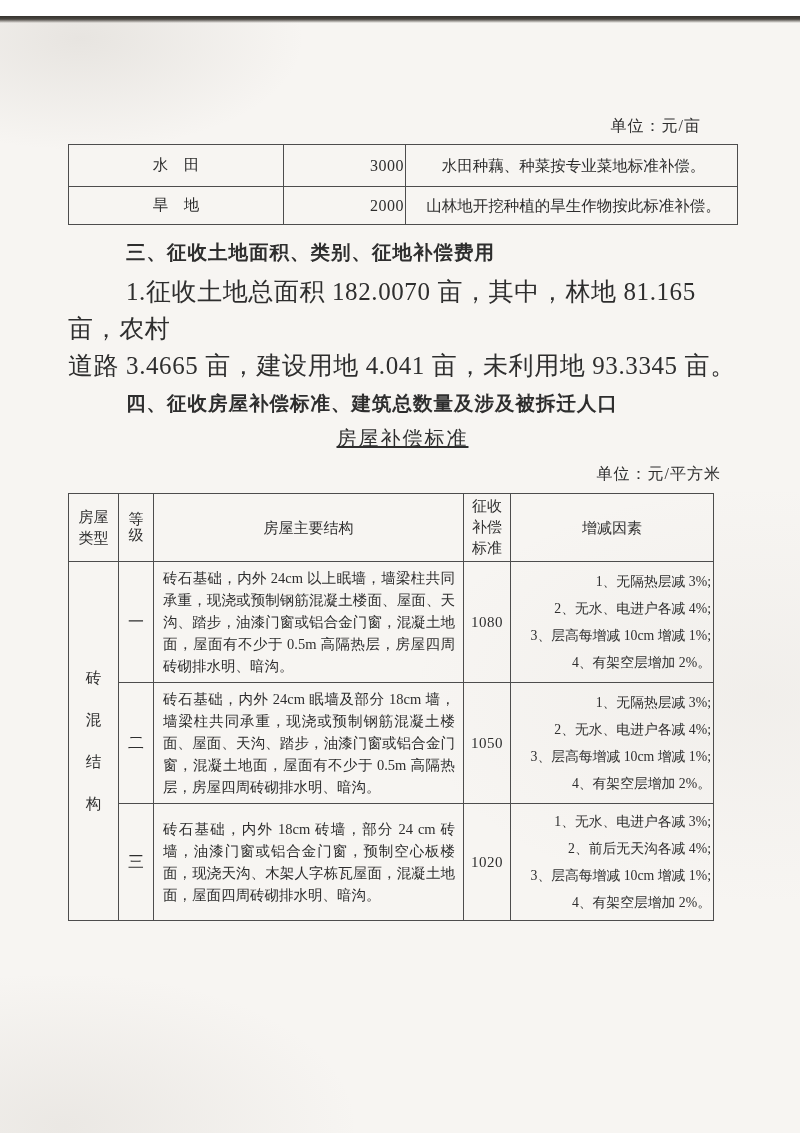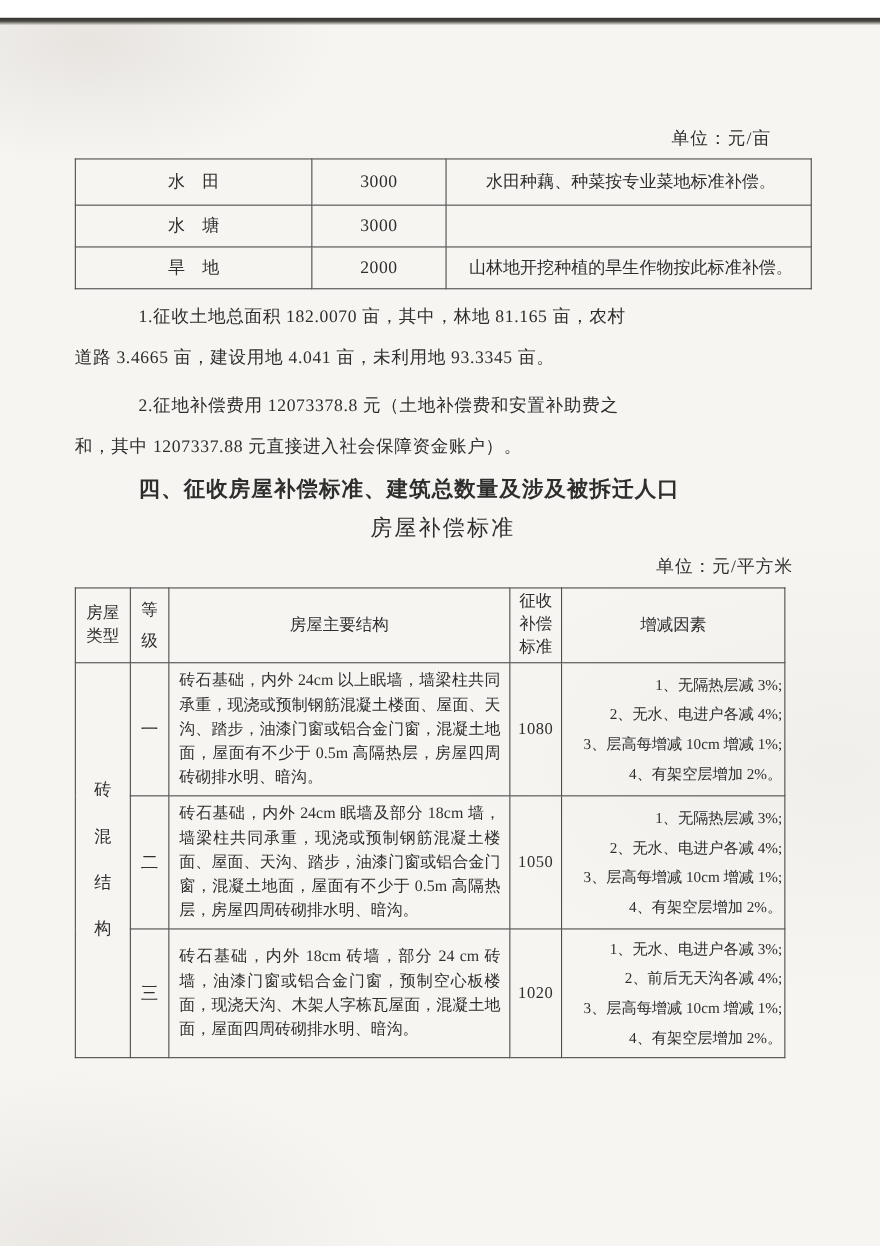--- a/index.html
+++ b/index.html
@@ -27,47 +27,47 @@
   .unit-label.u1 { padding-right: 36px; margin-bottom: 7px; }
   .unit-label.u2 { padding-right: 16px; margin-bottom: 8px; margin-top: 12px; }
 
   table { border-collapse: collapse; table-layout: fixed; }
   td, th { border: 1px solid #4d4d4d; font-weight: normal; vertical-align: middle; }
 
   
   .t1 { width: 669px; font-size: 15.5px; }
   .t1 th { text-align: center; line-height: 20px; padding: 2px 10px; }
   .t1 .c-cat   { text-align: center; }
-  .t1 .c-std   { text-align: center; font-size: 16px; letter-spacing: 0.5px; }
+  .t1 .c-std   { text-align: right; font-size: 16px; letter-spacing: 0.5px; }
   .t1 .c-rem   { text-align: center; padding: 3px 8px 3px 12px; line-height: 21px; }
   .t1 tr.hd { height: 50px; }
   .t1 tr.r1 { height: 42px; }
   .t1 tr.r2 { height: 38px; }
   .t1 tr.r3 { height: 38px; }
   .t1 tr.r4 { height: 52px; }
 
   
   .sec-heading {
     font-size: 19.5px; font-weight: bold; letter-spacing: 1px;
     padding-left: 58px; margin-top: 14px;
   }
   .para {
-    font-size: 16px; line-height: 37px; letter-spacing: 0.6px;
+    font-size: 25px; line-height: 37px; letter-spacing: 0.6px;
     text-indent: 58px; white-space: pre-line; margin-top: 7px;
   }
   .subtitle {
-    font-size: 20px; text-align: center; letter-spacing: 2px; margin-top: 8px;
+    font-size: 20px; text-align: center; letter-spacing: 2px; margin-top: 8px; text-decoration: underline;
   }
   .h4 { margin-top: 6px; }
 
   
   .t2 { width: 645px; font-size: 14.5px; }
   .t2 th { text-align: center; line-height: 20px; padding: 2px 2px; font-size: 15px; }
   .t2 th .wrap-2 { display: inline-block; width: 34px; line-height: 21px; }
-  .t2 th .wrap-1 { display: inline-block; width: 17px; line-height: 28px; }
+  .t2 th .wrap-1 { display: inline-block; width: 17px; line-height: 16px; }
   .t2 tr.hd { height: 62px; }
   .t2 tr.r1 { height: 118px; }
   .t2 tr.r2 { height: 112px; }
   .t2 tr.r3 { height: 90px; }
   .t2 .c-grade { text-align: center; font-size: 16px; }
   .t2 .c-struct { text-align: left; padding: 5px 8px 5px 9px; line-height: 22px; text-align: justify; }
   .t2 .c-std { text-align: center; font-size: 15px; letter-spacing: 0.5px; }
   .t2 .c-fact { text-align: right; padding: 4px 2px 4px 12px; }
   .t2 .c-fact .lines { white-space: pre; line-height: 27px; font-size: 13.8px; overflow: hidden; }
   .t2 .c-type { text-align: center; }
@@ -90,37 +90,31 @@
           <col style="width:215px">
           <col style="width:122px">
           <col style="width:332px">
         </colgroup>
       <tbody>
       <tr class="r1">
         <td class="c-cat">水　田</td>
         <td class="c-std">3000</td>
         <td class="c-rem">水田种藕、种菜按专业菜地标准补偿。</td>
       </tr>
-      <tr class="r2">
-        <td class="c-cat">水　塘</td>
-        <td class="c-std">3000</td>
-        <td class="c-rem"></td>
-      </tr>
       <tr class="r3">
         <td class="c-cat">旱　地</td>
         <td class="c-std">2000</td>
         <td class="c-rem">山林地开挖种植的旱生作物按此标准补偿。</td>
       </tr>
     </tbody>
       </table>
 
+    <div class="sec-heading">三、征收土地面积、类别、征地补偿费用</div>
     <div class="para">1.征收土地总面积 182.0070 亩，其中，林地 81.165 亩，农村
 道路 3.4665 亩，建设用地 4.041 亩，未利用地 93.3345 亩。</div>
-    <div class="para">2.征地补偿费用 12073378.8 元（土地补偿费和安置补助费之
-和，其中 1207337.88 元直接进入社会保障资金账户）。</div>
     <div class="sec-heading h4">四、征收房屋补偿标准、建筑总数量及涉及被拆迁人口</div>
     <div class="subtitle">房屋补偿标准</div>
 
     <div class="unit-label u2">单位：元/平方米</div>
 
     <table class="t2">
       <colgroup>
         <col style="width:50px">
           <col style="width:35px">
           <col style="width:310px">

